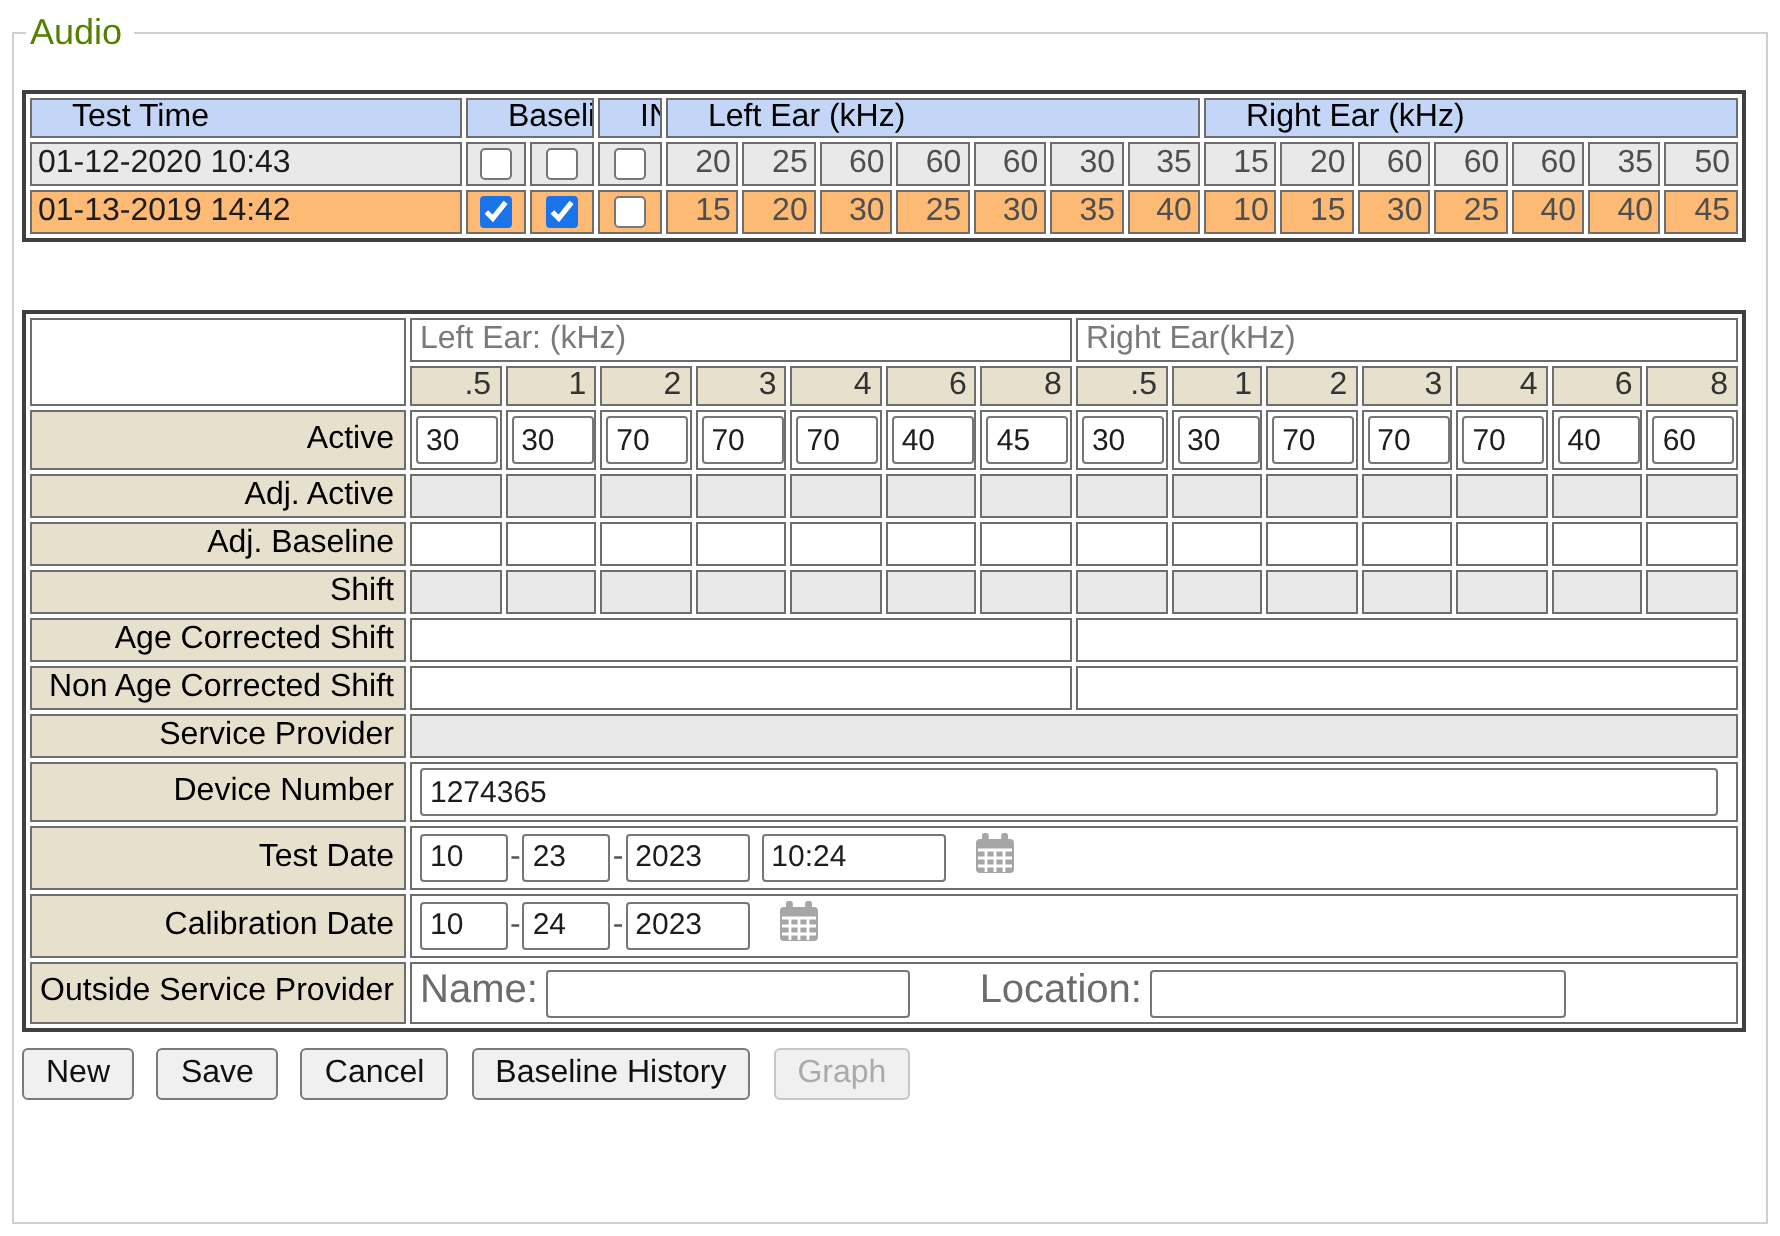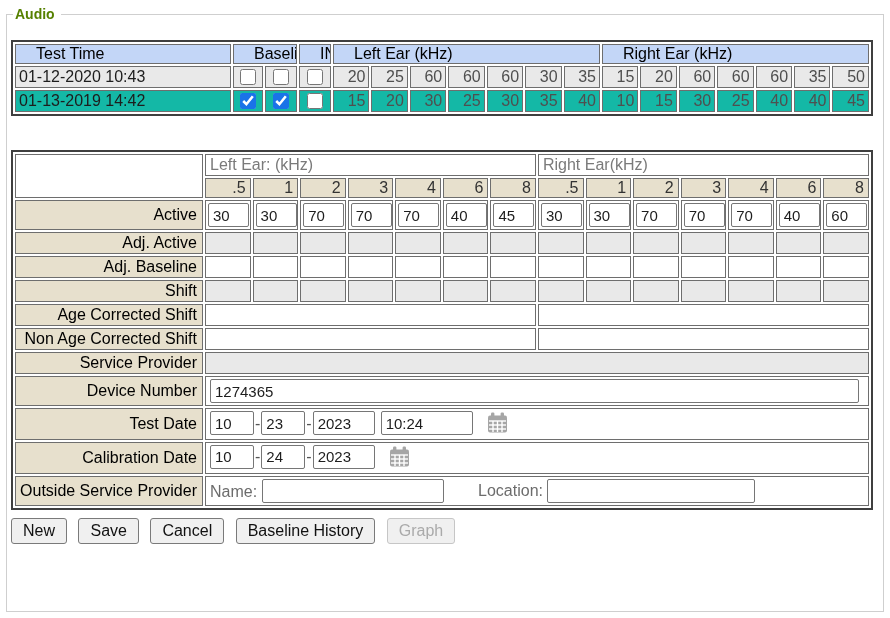--- a/index.html
+++ b/index.html
@@ -6,42 +6,42 @@
   html,body { margin:0; padding:0; background:#fff; font-family:"Liberation Sans", sans-serif; color:#000; }
 
   fieldset.audio-fs {
     margin:6px 6px 0 6px;
     border:1px solid #cfcfcf;
     padding:4px 4px 8px 4px;
     min-height:606px;
   }
   fieldset.audio-fs legend {
     color:#568000;
-    font-weight:bold;
-    font-size:14px;
+    font-weight:normal;
+    font-size:18px;
     padding:0 6px 0 2px;
     margin-left:2px;
   }
 
   table.grid {
     border-collapse:separate;
     border-spacing:2px;
     border:2px solid #3f3f3f;
     background:#fff;
     table-layout:fixed;
     width:862px;
   }
   table.grid td { border:1px solid #6e6e6e; overflow:hidden; white-space:nowrap; }
 
   
   .t1 { margin:14px 0 0 0; }
   .t1 td { font-size:16px; padding:0 3px; height:20px; }
   .t1 .hb { background:#c3d6f7;padding-left:20px; }
   .t1 .rowA td { background:#e9e9e9; }
-  .t1 .rowB td { background:#14b8a6; }
+  .t1 .rowB td { background:#fdba74; }
   .t1 .num { text-align:right; color:#4f4f4f; }
   .t1 .chk { text-align:center; padding:0; }
   .t1 .datecell { color:#1d1d1d; }
   .t1 tr.data td { height:18px; }
   input[type="checkbox"] { width:16px; height:16px; margin:2px; accent-color:#1a73e8; vertical-align:middle; }
 
   
   .t2 { margin:34px 0 0 0; }
   .t2 td { font-size:16px; height:22px; }
   .t2 .earhdr { color:#7a7a7a; padding:1px 4px; background:#fff; }
@@ -63,21 +63,21 @@
     background:#fff;
   }
   .freq-input { width:41px; }
   .device-input { width:99.3%; }
   .d2 { width:44px; }
   .d4 { width:62px; }
   .time-input { width:92px; margin-left:6px; }
   .name-input { width:182px; }
   .loc-input { width:208px; }
   .sep { color:#555; margin:0 1px; }
-  .inline-lbl { color:#6c6c6c; font-size:16px; }
+  .inline-lbl { color:#6c6c6c; font-size:20px; }
   .loc-lbl { margin-left:30px; }
 
   .cal-icon { vertical-align:middle; margin-left:14px; cursor:pointer; display:inline-block; }
 
   
   .btnrow { margin:8px 0 0 0; }
   button.btn {
     font-family:"Liberation Sans", sans-serif;
     font-size:16px;
     color:#111;

